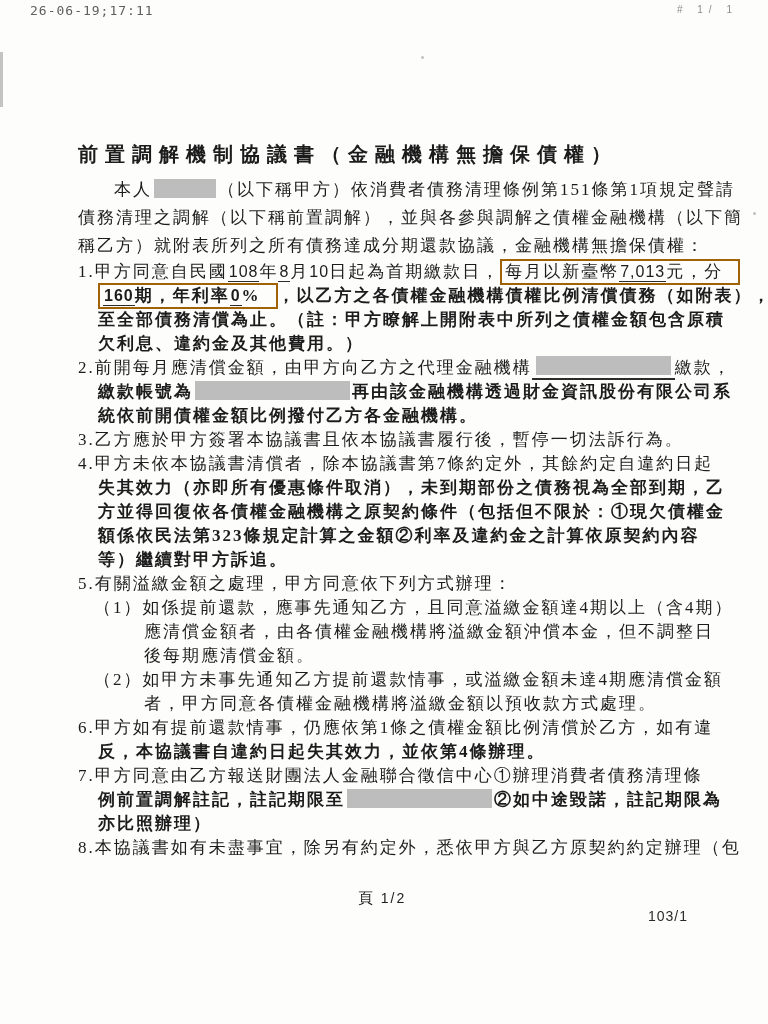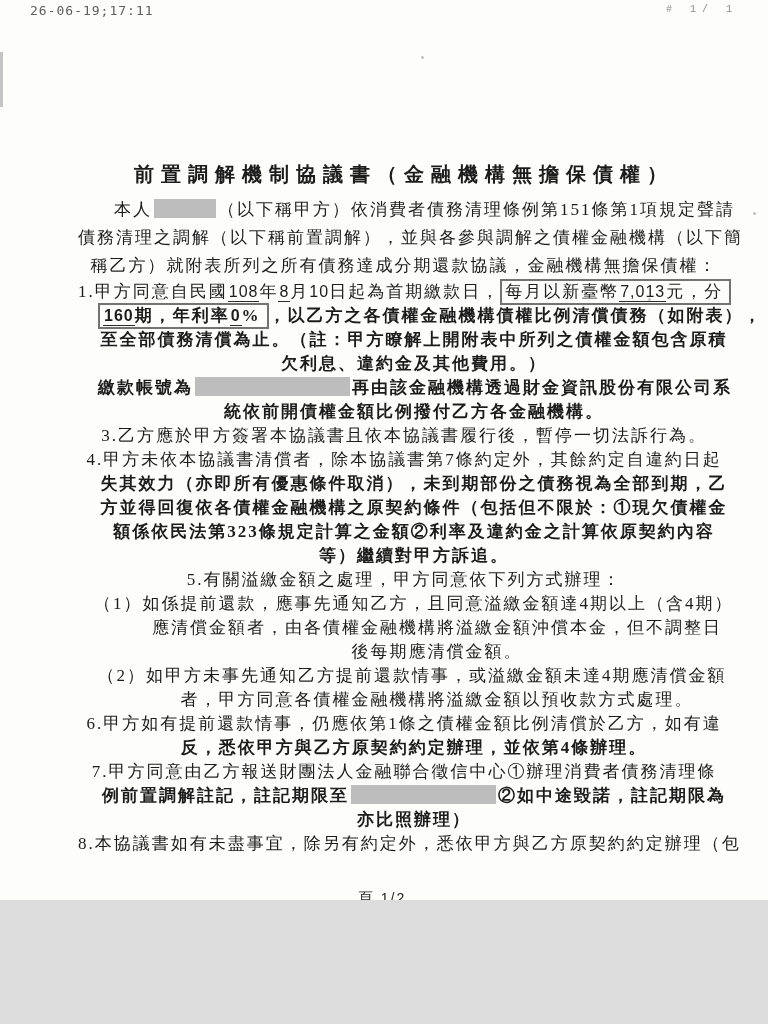--- a/index.html
+++ b/index.html
@@ -1,37 +1,37 @@
 <!DOCTYPE html>
 <html><head>
 <meta charset="utf-8">
 <style>
   html,body{margin:0;padding:0;background:#dcdcdc;}
-  .page{position:relative;width:768px;height:900px;background:#fdfdfc;overflow:hidden;
+  .page{position:relative;width:768px;height:1024px;background:#fdfdfc;overflow:hidden;
         font-family:"Liberation Serif","DejaVu Serif",serif;color:#1c1c1c;}
   
   .edge-shadow{position:absolute;left:0;top:52px;width:3px;height:55px;background:#c4c4c4;}
   .speck{position:absolute;width:3px;height:3px;background:#9a9a9a;border-radius:50%;opacity:.6;}
   .fax{position:absolute;left:30px;top:3px;font-family:"DejaVu Sans Mono",monospace;
        font-size:13px;color:#4d4d4d;letter-spacing:1px;opacity:.9;}
-  .marks{position:absolute;right:30px;top:4px;font-family:Liberation Mono, monospace;
+  .marks{position:absolute;right:30px;top:4px;font-family:Liberation Sans, sans-serif;
          font-size:10px;color:#8a8a8a;letter-spacing:6px;}
-  .content{position:absolute;left:78px;top:160px;width:652px;text-align:center;}
+  .content{position:absolute;left:78px;top:140px;width:652px;}
   .title{font-size:20px;font-weight:bold;letter-spacing:7px;line-height:28px;
          white-space:nowrap;margin:0 0 8px 0;}
   .line{font-size:17px;letter-spacing:2px;white-space:nowrap;}
   .intro .line{line-height:28px;}
   .clauses .line{line-height:24px;}
   .ind2{padding-left:36px;}      
   .cont{padding-left:20px;font-weight:bold;}      
   .sub{padding-left:16px;}       
   .subcont{padding-left:66px;}   
   .fill{font-family:"Liberation Sans","DejaVu Sans",sans-serif;font-size:16px;letter-spacing:1px;}
   .u{border-bottom:1.5px solid #2b2b2b;padding:0 1px 1px 1px;margin-top:8px;}
-  .hlbox{border:2px solid #737373;padding:1px 6px 2px 3px;}
+  .hlbox{border:2px solid #a16207;padding:1px 15px 2px 3px;}
   .redact{display:inline-block;background:#bdbdbd;height:19px;vertical-align:-3px;margin:0 2px;}
   .w62{width:62px;} .w135{width:135px;} .w155{width:155px;} .w145{width:145px;}
   .redact-underlined{display:inline-block;border-bottom:2px solid #2b2b2b;padding:0 4px 1px 4px;line-height:18px;}
   .footer-page{position:absolute;left:358px;top:889px;font-size:15px;letter-spacing:2px;}
   .footer-page .num{font-family:"Liberation Sans","DejaVu Sans",sans-serif;font-size:14px;}
   .footer-code{position:absolute;left:648px;top:908px;font-family:"Liberation Sans","DejaVu Sans",sans-serif;
                font-size:14px;letter-spacing:1px;color:#2a2a2a;}
 </style>
 </head>
 <body>
@@ -65,20 +65,23 @@
           <span>1.甲方同意自民國</span><span class="fill u">108</span><span>年</span><span class="fill u">8</span><span>月</span><span class="fill">10</span><span>日起為首期繳款日，</span><span class="hlbox"><span>每月以新臺幣</span><span class="fill u">7,013</span><span>元，分</span></span>
         </div>
         <div class="line cont">
           <span class="hlbox"><span class="fill u">160</span><span>期，年利率</span><span class="fill u">0</span><span>%</span></span><span>，以乙方之各債權金融機構債權比例清償債務（如附表），</span>
         </div>
         <div class="line cont">至全部債務清償為止。（註：甲方瞭解上開附表中所列之債權金額包含原積</div>
         <div class="line cont">欠利息、違約金及其他費用。）</div>
       </div>
 
       <div>
+        <div class="line">
+          <span>2.前開每月應清償金額，由甲方向乙方之代理金融機構</span><span class="redact-underlined"><span class="redact w135" style="margin:0;vertical-align:-2px;"></span></span><span>繳款，</span>
+        </div>
         <div class="line cont">
           <span>繳款帳號為</span><span class="redact w155"></span><span>再由該金融機構透過財金資訊股份有限公司系</span>
         </div>
         <div class="line cont">統依前開債權金額比例撥付乙方各金融機構。</div>
       </div>
 
       <div>
         <div class="line">3.乙方應於甲方簽署本協議書且依本協議書履行後，暫停一切法訴行為。</div>
       </div>
 
@@ -94,21 +97,21 @@
         <div class="line">5.有關溢繳金額之處理，甲方同意依下列方式辦理：</div>
         <div class="line sub">（1）如係提前還款，應事先通知乙方，且同意溢繳金額達4期以上（含4期）</div>
         <div class="line subcont">應清償金額者，由各債權金融機構將溢繳金額沖償本金，但不調整日</div>
         <div class="line subcont">後每期應清償金額。</div>
         <div class="line sub">（2）如甲方未事先通知乙方提前還款情事，或溢繳金額未達4期應清償金額</div>
         <div class="line subcont">者，甲方同意各債權金融機構將溢繳金額以預收款方式處理。</div>
       </div>
 
       <div>
         <div class="line">6.甲方如有提前還款情事，仍應依第1條之債權金額比例清償於乙方，如有違</div>
-        <div class="line cont">反，悉依甲方與乙方原契約約定辦理，並依第4條辦理。</div>
+        <div class="line cont">反，本協議書自違約日起失其效力，並依第4條辦理。</div>
       </div>
 
       <div>
         <div class="line">7.甲方同意由乙方報送財團法人金融聯合徵信中心①辦理消費者債務清理條</div>
         <div class="line cont">
           <span>例前置調解註記，註記期限至</span><span class="redact w145"></span><span>②如中途毀諾，註記期限為</span>
         </div>
         <div class="line cont">亦比照辦理）</div>
       </div>
 

